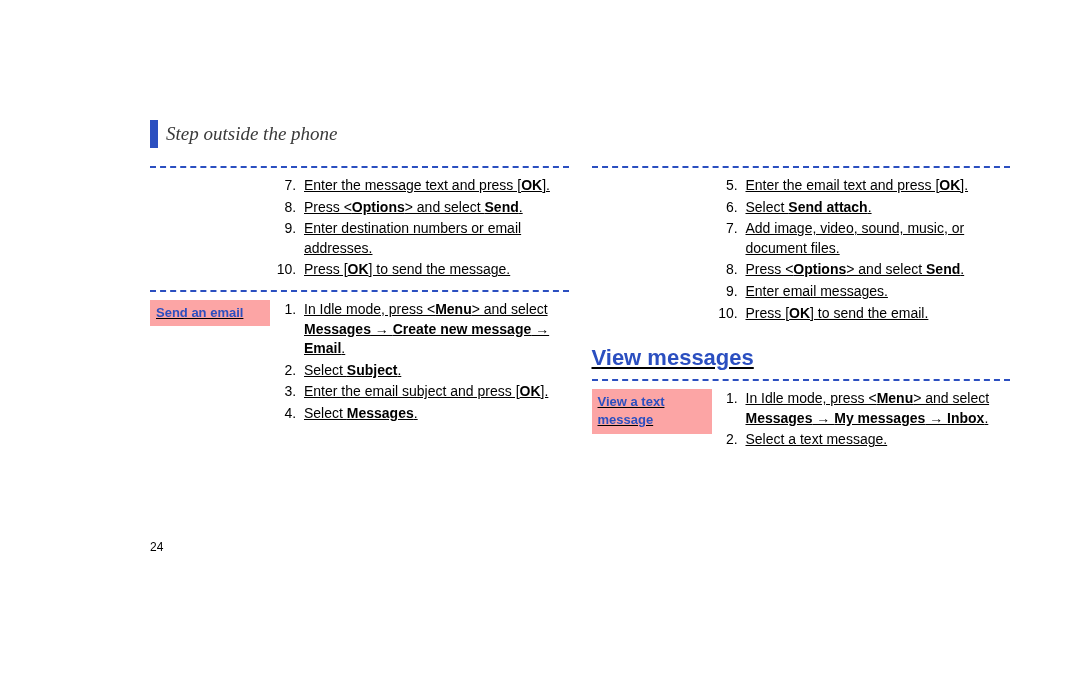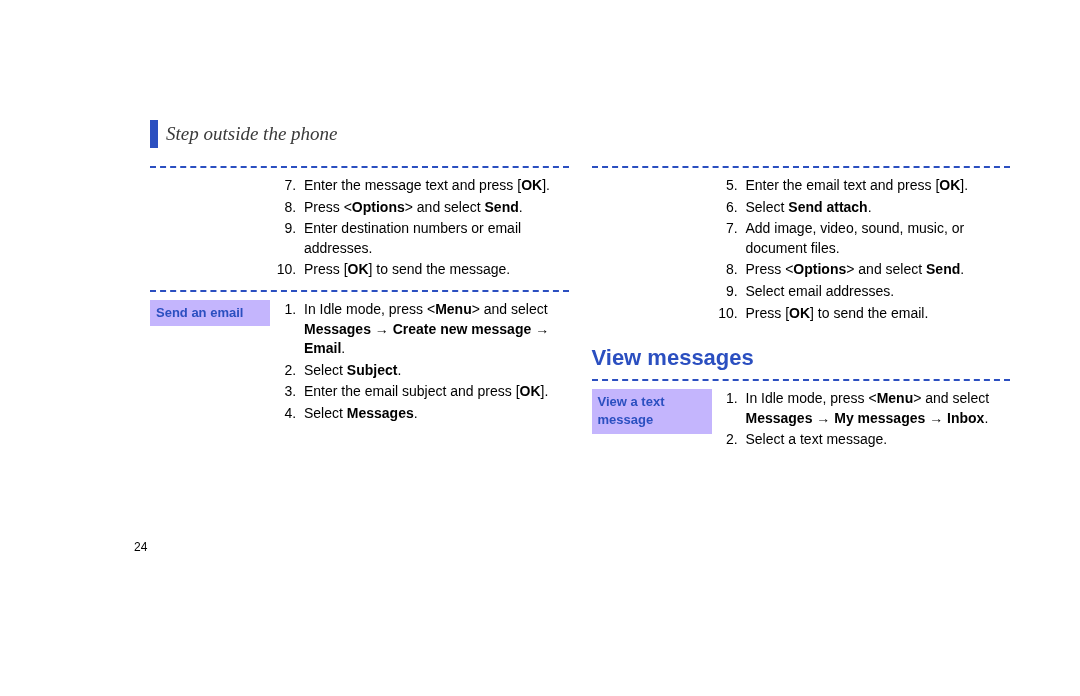--- a/index.html
+++ b/index.html
@@ -33,20 +33,21 @@
   .header-text {
     font-family: "Times New Roman", Times, serif;
     font-style: italic;
     font-size: 19px;
     color: #3a3a3a;
   }
   .columns {
     display: flex;
     width: 100%;
     gap: 23px;
+    text-decoration: underline;
   }
   .col {
     flex: 1 1 0;
   }
   .dashed-sep {
     border: none;
     border-top: 2px dashed #2b4fc0;
     margin: 8px 0;
   }
   .section-heading {
@@ -58,41 +59,41 @@
   .block {
     display: flex;
     gap: 8px;
     margin-bottom: 4px;
   }
   .label-wrap {
     width: 120px;
     flex: 0 0 120px;
   }
   .label-box {
-    background: #c4b5fd;
+    background: #fca5a5;
     color: #2b4fc0;
     font-weight: 700;
     font-size: 13px;
     padding: 4px 6px;
     line-height: 1.4;
   }
   ol.steps {
     margin: 0;
     padding-left: 22px;
     list-style-position: outside;
   }
   ol.steps li {
     line-height: 1.4;
     margin-bottom: 2px;
     padding-left: 4px;
   }
   .bold { font-weight: 700; }
   .page-number {
     position: absolute;
-    left: 134px;
+    left: 150px;
     top: 540px;
     font-size: 12px;
     color: #000;
   }
 </style>
 </head>
 <body>
 
 <div class="page">
 
@@ -130,21 +131,21 @@
 
     <div class="col">
       <hr class="dashed-sep">
       <div class="block">
         <div class="label-wrap"></div>
         <ol class="steps" id="right-first" start="5">
             <li>Enter the email text and press [<span class="bold">OK</span>].</li>
             <li>Select <span class="bold">Send attach</span>.</li>
             <li>Add image, video, sound, music, or document files.</li>
             <li>Press &lt;<span class="bold">Options</span>&gt; and select <span class="bold">Send</span>.</li>
-            <li>Select email addresses.</li>
+            <li>Enter email messages.</li>
             <li>Press [<span class="bold">OK</span>] to send the email.</li>
           </ol>
       </div>
 
       <div class="section-heading">View messages</div>
       <hr class="dashed-sep">
       <div class="block">
         <div class="label-wrap">
           <div class="label-box">View a text message</div>
         </div>

